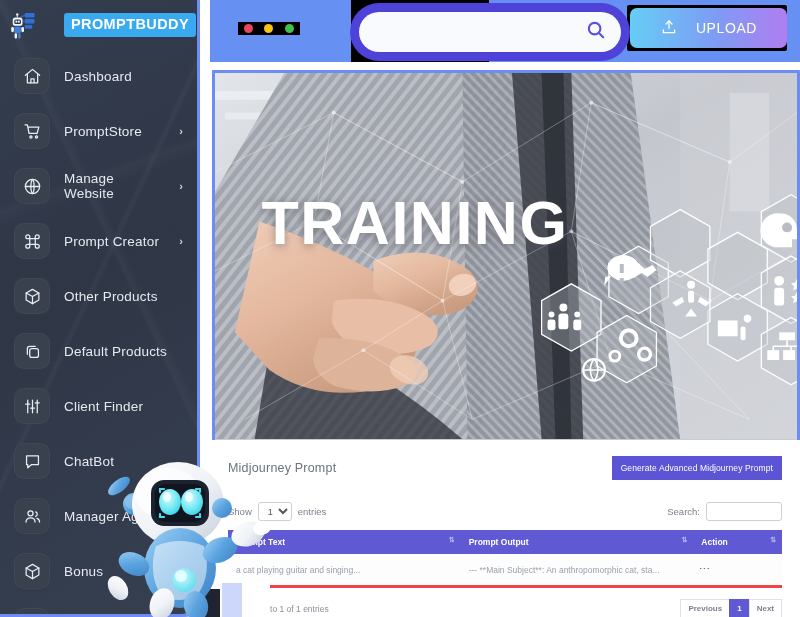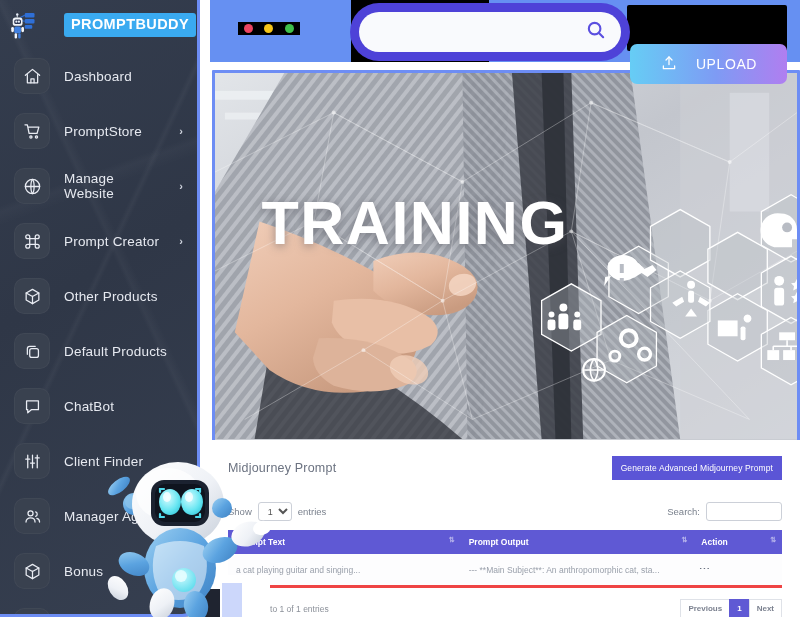--- a/index.html
+++ b/index.html
@@ -82,21 +82,20 @@
     position:absolute; left:417px; top:5px; width:160px; height:46px;
     background:#000; z-index:2; border-radius:2px;
   }
   .upload-btn{
     position:absolute; left:420px; top:8px; width:157px; height:40px;
     background:linear-gradient(90deg,#66cdf5 0%,#7e9bf4 55%,#b07ef0 100%);
     border-radius:7px; z-index:3; border:none; cursor:pointer;
     display:flex; align-items:center; justify-content:center; gap:18px;
     color:#ffffff; font-size:14px; letter-spacing:.6px;
     font-family:"Liberation Sans",sans-serif;
-    margin-top:36px;
   }
   .upload-btn svg{ width:18px; height:18px; stroke:#fff; fill:none; stroke-width:1.7;
                    stroke-linecap:round; stroke-linejoin:round;}
 
   
   #hero{
     position:absolute; left:212px; top:70px; width:588px; height:432px;
     border:3px solid #6d8df4; border-radius:1px; overflow:hidden; z-index:5;
     background:#c9ccd2;
   }
@@ -259,35 +258,35 @@
             <path d="M15.5 5.5h-7a3 3 0 0 0-3 3v7"></path>
           </svg>
       </span>
       <span class="m-label">Default Products</span>
       <span class="m-chev"></span>
     </div>
 
     <div class="m-item">
       <span class="m-ico">
         <svg viewBox="0 0 24 24">
-            <path d="M4.5 5h15v11h-9l-4.5 4V16h-1.5z"></path>
-          </svg>
-      </span>
-      <span class="m-label">ChatBot</span>
-      <span class="m-chev"></span>
-    </div>
-
-    <div class="m-item">
-      <span class="m-ico">
-        <svg viewBox="0 0 24 24">
             <path d="M6 4v16M12 4v16M18 4v16"></path>
             <path d="M3.5 9h5M9.5 14h5M15.5 7.5h5"></path>
           </svg>
       </span>
       <span class="m-label">Client Finder</span>
+      <span class="m-chev"></span>
+    </div>
+
+    <div class="m-item">
+      <span class="m-ico">
+        <svg viewBox="0 0 24 24">
+            <path d="M4.5 5h15v11h-9l-4.5 4V16h-1.5z"></path>
+          </svg>
+      </span>
+      <span class="m-label">ChatBot</span>
       <span class="m-chev"></span>
     </div>
 
     <div class="m-item">
       <span class="m-ico">
         <svg viewBox="0 0 24 24">
             <circle cx="9.5" cy="8" r="3.2"></circle>
             <path d="M3.8 19c0-3.2 2.6-5.2 5.7-5.2s5.7 2 5.7 5.2"></path>
             <path d="M16 6.2a3 3 0 0 1 0 5.6M17.5 14.4c2.1.6 3.4 2.3 3.4 4.6"></path>
           </svg>

